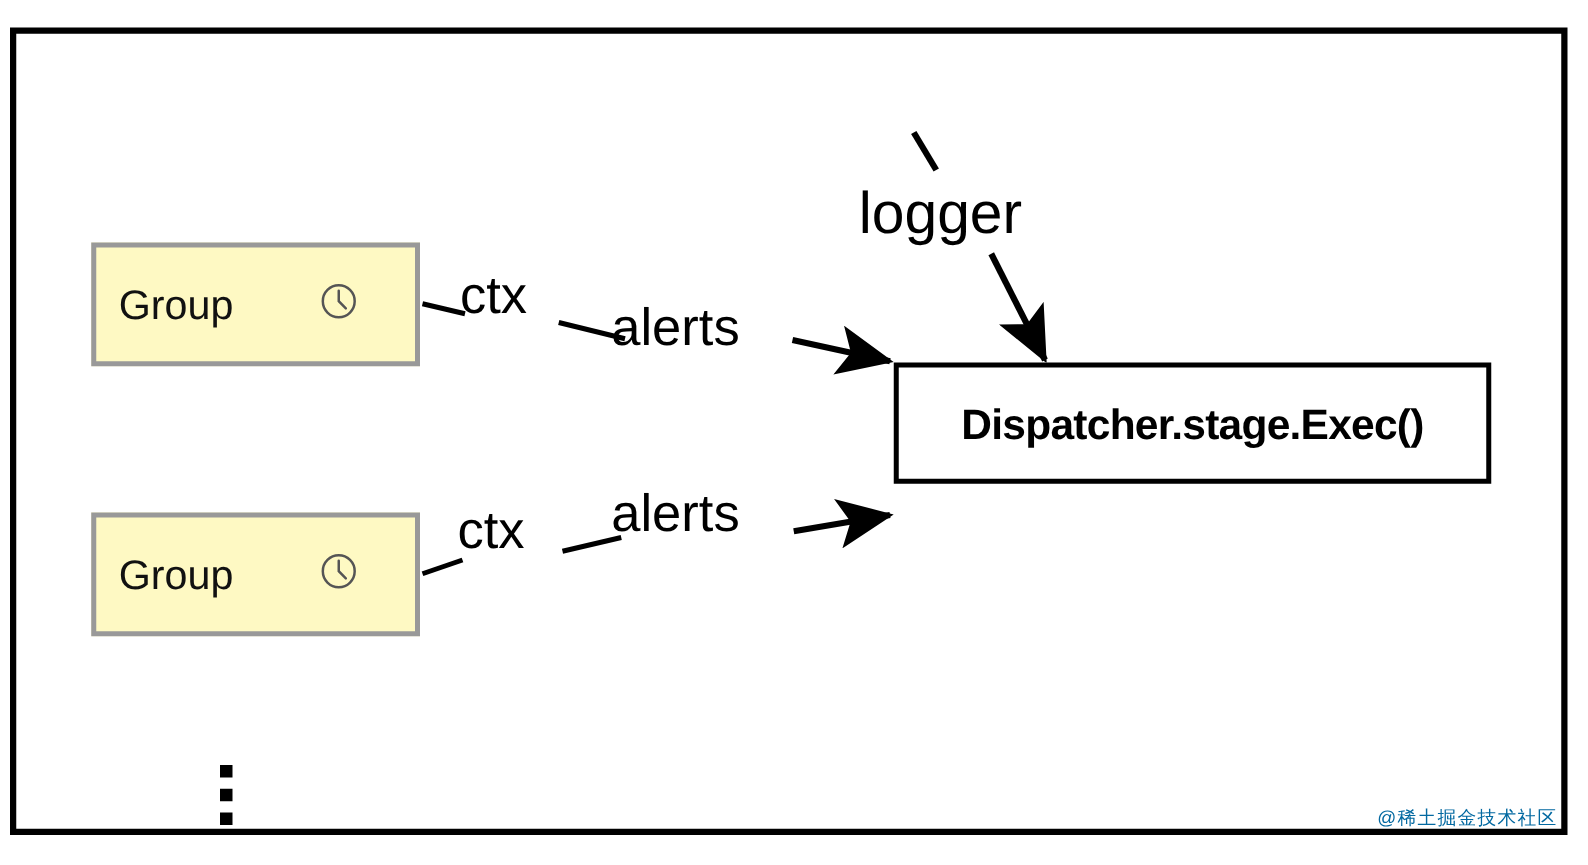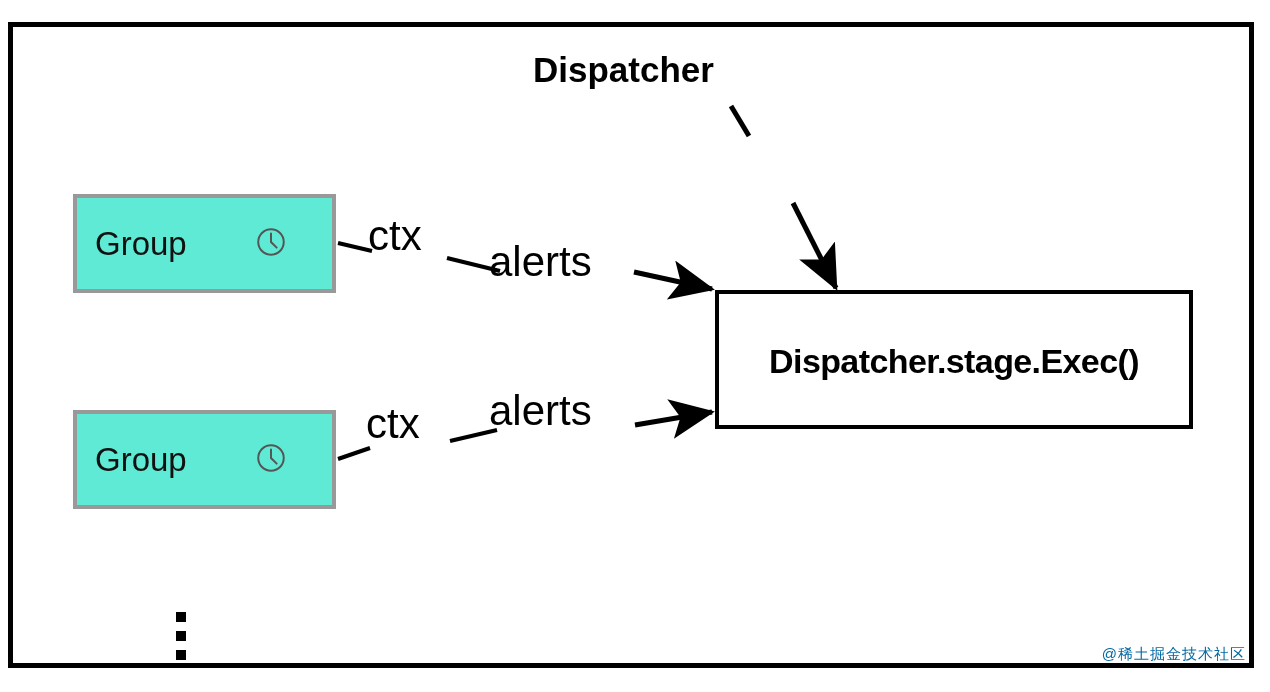--- a/index.html
+++ b/index.html
@@ -35,21 +35,21 @@
     top: 0;
     width: 1270px;
     height: 692px;
     pointer-events: none;
   }
   
   .group-box {
     position: absolute;
     border: 4px solid #999999;
     box-sizing: border-box;
-    background: #5eead4;
+    background: #fef9c3;
     display: flex;
     align-items: center;
   }
   #group-box-1 { left: 73px; top: 194px; width: 263px; height: 99px; }
   #group-box-2 { left: 73px; top: 410px; width: 263px; height: 99px; }
   .group-label {
     position: absolute;
     left: 18px;
     font-size: 33px;
     color: #111111;
@@ -59,21 +59,21 @@
   .clock-icon {
     position: absolute;
     left: 177px;
   }
   
   #exec-box {
     position: absolute;
     left: 715px;
     top: 290px;
     width: 478px;
-    height: 139px;
+    height: 97px;
     border: 4px solid #000000;
     box-sizing: border-box;
     background: #ffffff;
   }
   #exec-box-label {
     position: absolute;
     left: 50%;
     top: 50%;
     transform: translate(-50%, -45%);
     white-space: nowrap;
@@ -194,22 +194,22 @@
         <circle cx="12" cy="12" r="9" fill="none" stroke="#555555" stroke-width="1.4"></circle>
         <path d="M12 6 L12 12 L16 16" fill="none" stroke="#555555" stroke-width="1.4" stroke-linecap="round"></path>
       </svg>
     </span>
   </div>
 
   <div id="exec-box">
     <span id="exec-box-label">Dispatcher.stage.Exec()</span>
   </div>
 
-  <div id="title-dispatcher" class="free-label">Dispatcher</div>
-
+
+  <div id="label-logger" class="free-label">logger</div>
 
   <div id="label-ctx-1" class="free-label">ctx</div>
 
   <div id="label-alerts-1" class="free-label">alerts</div>
 
   <div id="label-ctx-2" class="free-label">ctx</div>
 
   <div id="label-alerts-2" class="free-label">alerts</div>
 
   <div id="vertical-ellipsis">

